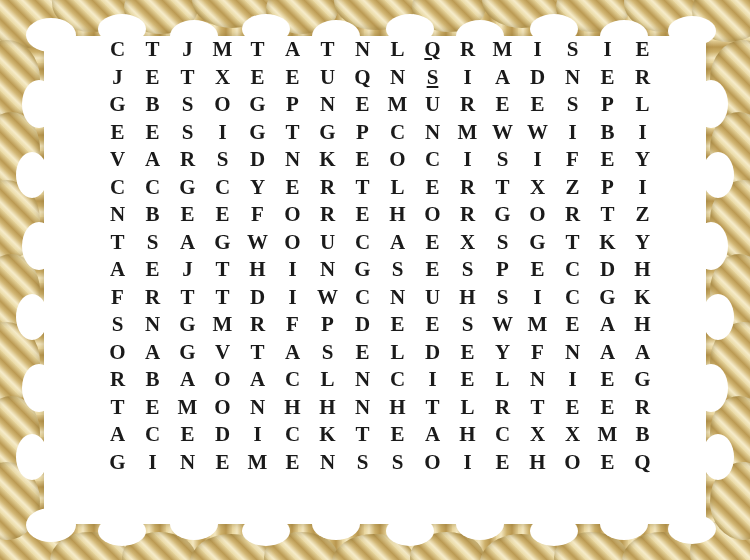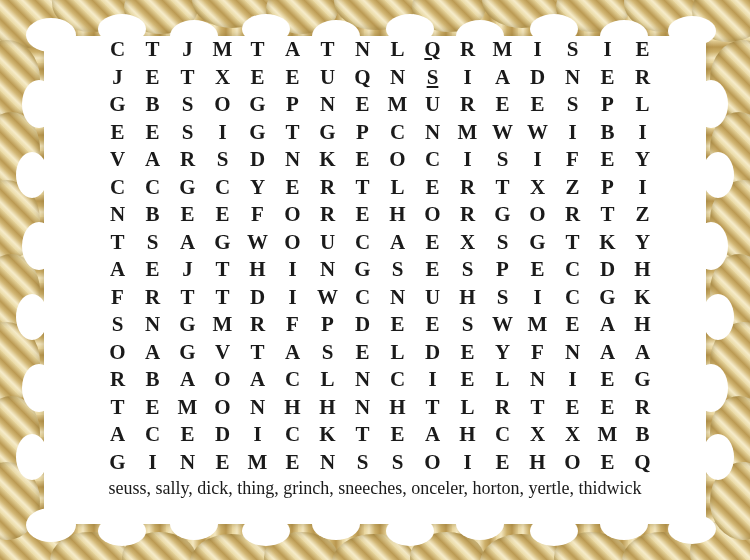--- a/index.html
+++ b/index.html
@@ -501,15 +501,14 @@
         <div class="cell">O</div>
         <div class="cell">I</div>
         <div class="cell">E</div>
         <div class="cell">H</div>
         <div class="cell">O</div>
         <div class="cell">E</div>
         <div class="cell">Q</div>
       </div>
     </div>
 
-  <div class="wordlist">seuss, sally, dick, thing, grinch, sneeches, onceler, horton, yertle, thidwick</div>
 
 </div>
 
 </body></html>

